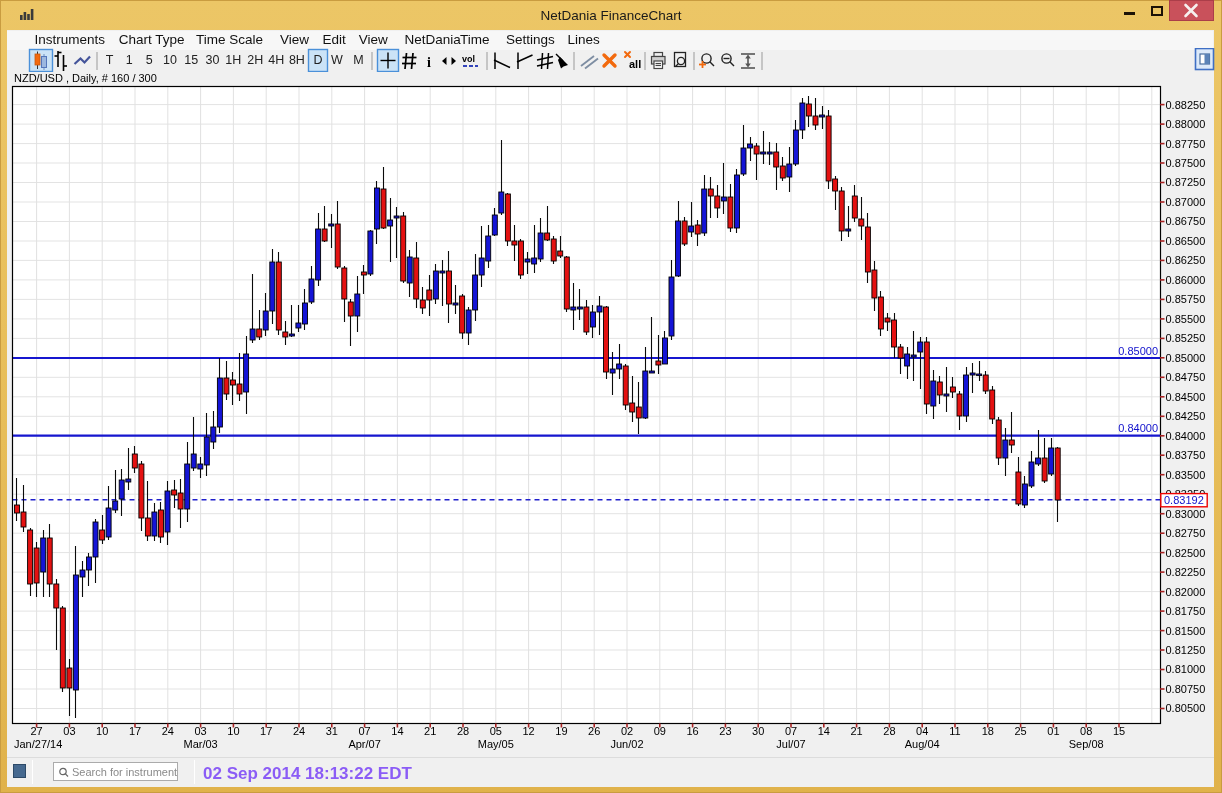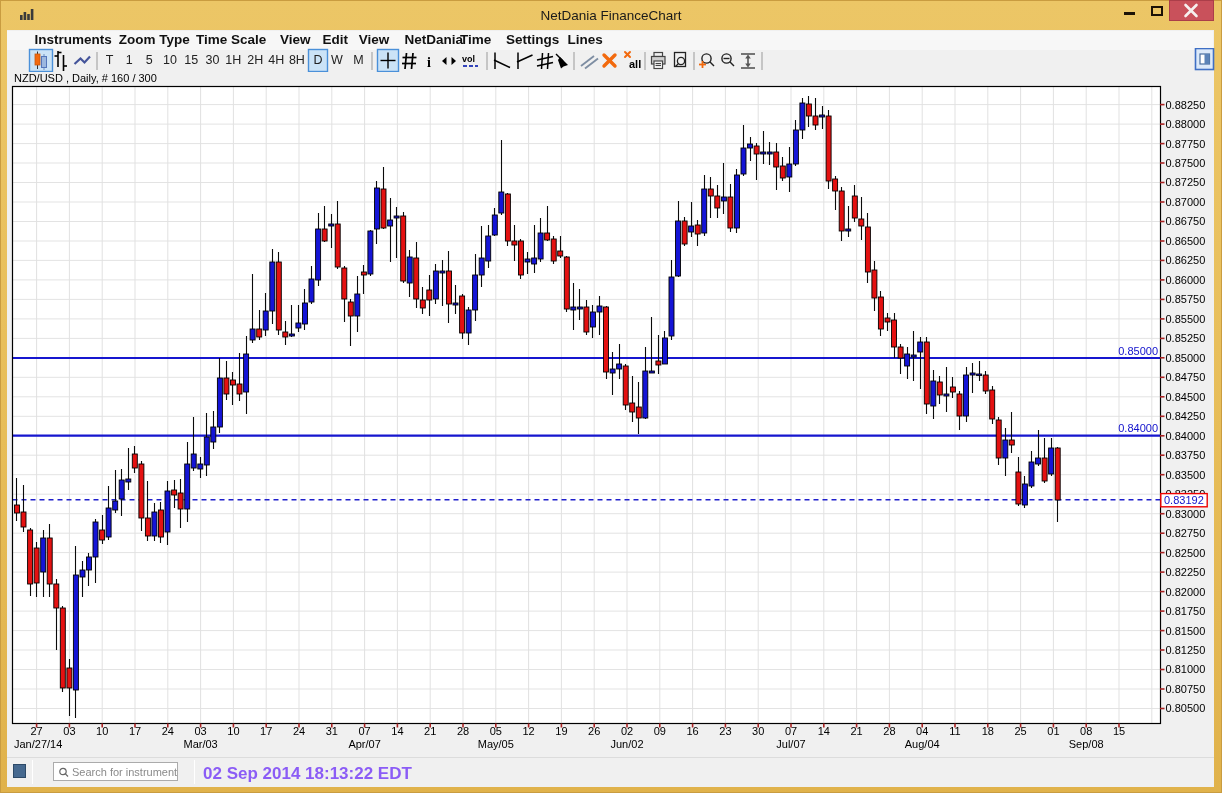--- a/index.html
+++ b/index.html
@@ -7,21 +7,21 @@
 .frame { position:absolute; left:0; top:0; width:1222px; height:793px;
   background:linear-gradient(180deg,#ecc666 0%,#e7bd58 55%,#e0b24b 100%); box-shadow:inset 0 0 0 1px #c99c40; }
 .titlebar { position:absolute; left:0; top:0; width:1134px; height:30px; }
 .title { position:absolute; top:8px; left:0; width:1222px; text-align:center; font-size:13.5px; color:#1a1a1a; }
 .appicon { position:absolute; left:20px; top:8px; width:14px; height:12px; }
 .minbtn { position:absolute; left:1124px; top:12px; width:11px; height:3px; background:#1c1206; }
 .maxbtn { position:absolute; left:1151px; top:6px; width:12px; height:10px; border:2px solid #1c1206; }
 .closebtn { position:absolute; left:1169px; top:0; width:45px; height:21px; background:#c9515b; border:1px solid #ab3e49; }
 .inner { position:absolute; left:7px; top:30px; width:1206.5px; height:757px; background:#f0f0f0; }
 .menubar { position:absolute; left:7px; top:31px; width:1206px; height:19px; background:#f7f7f7; }
-.mi { position:absolute; top:0.5px; font-weight:bold; font-size:13.5px; color:#111; }
+.mi { position:absolute; top:0.5px; font-weight:normal; font-size:13.5px; color:#111; }
 .toolbar { position:absolute; left:7px; top:50px; width:1206px; height:22px; background:#f0f0f0; }
 .tbar { position:absolute; left:-7px; top:-2px; z-index:1; }
 .tst { position:absolute; top:3px; font-size:12.5px; color:#222; z-index:3; }
 .chart { position:absolute; left:7px; top:72px; }
 .ax { font:11px "Liberation Sans",sans-serif; fill:#000; }
 .hdr { font:11px "Liberation Sans",sans-serif; fill:#000; }
 .bl { font:11px "Liberation Sans",sans-serif; fill:#1111cc; }
 .statusbar { position:absolute; left:7px; top:757px; width:1206.5px; height:30px; background:#f0f0f0; border-top:1px solid #dcdcdc; }
 .sqicon { position:absolute; left:6px; top:6px; width:13px; height:14px; background:#46698f; border:1px solid #2d4a68; }
 .ssep { position:absolute; top:2px; width:1px; height:24px; background:#c6c6c6; border-right:1px solid #fff; }
@@ -46,21 +46,21 @@
   <div class="closebtn"><svg width="43" height="19" viewBox="0 0 43 19">
         <g stroke="#f6f0ef" stroke-width="2.6" stroke-linecap="round">
           <line x1="15.5" y1="4" x2="26.5" y2="15"></line>
           <line x1="26.5" y1="4" x2="15.5" y2="15"></line>
         </g>
       </svg></div>
 </div>
 <div class="inner"></div>
 <div class="menubar">
     <span class="mi" style="left:27.5px">Instruments</span>
-    <span class="mi" style="left:111.7px">Zoom Type</span>
+    <span class="mi" style="left:111.7px">Chart Type</span>
     <span class="mi" style="left:189px">Time Scale</span>
     <span class="mi" style="left:273px">View</span>
     <span class="mi" style="left:315.5px">Edit</span>
     <span class="mi" style="left:351.7px">View</span>
     <span class="mi" style="left:397.5px">NetDania</span>
     <span class="mi" style="left:453px">Time</span>
     <span class="mi" style="left:499px">Settings</span>
     <span class="mi" style="left:560.5px">Lines</span>
   </div>
 <div class="toolbar">

